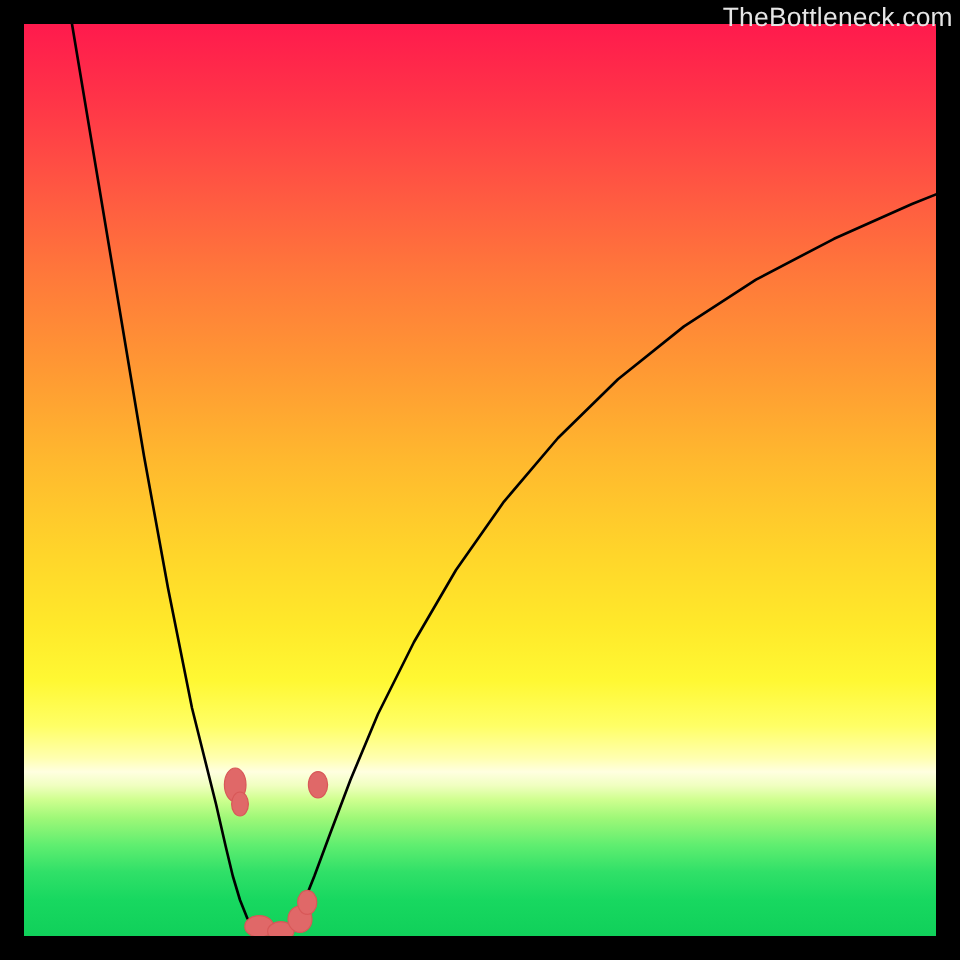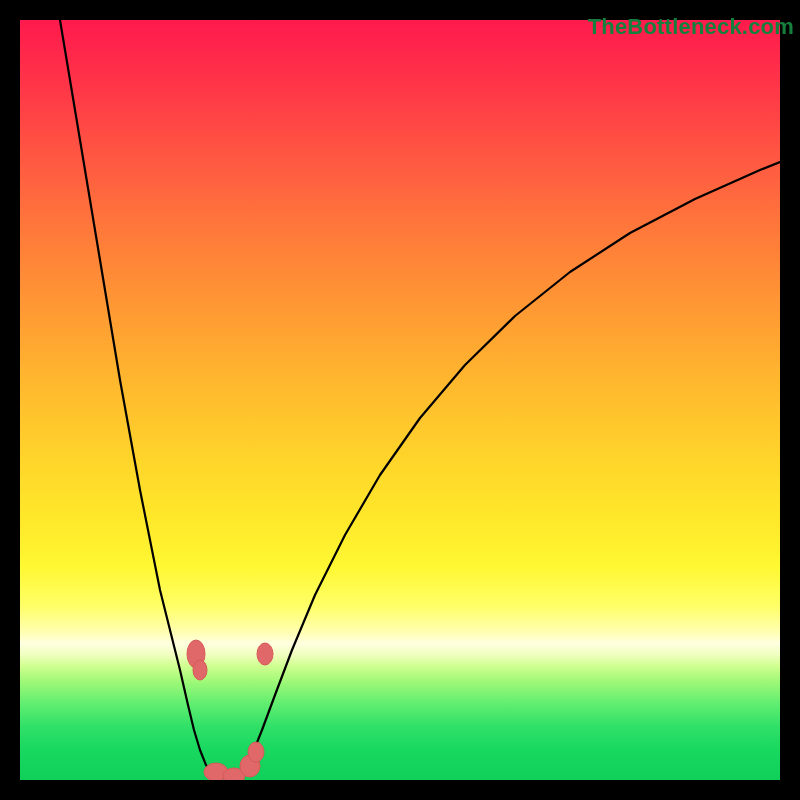--- a/index.html
+++ b/index.html
@@ -37,25 +37,24 @@
       #30e068 93%,
       #18d860 96%,
       #10d05a 100%
     );
   }
   .watermark {
     position: absolute;
     top: 2px;
     right: 6px;
     font-size: 22px;
-    font-weight: 700;
-    color: #15803d;
+    font-weight: 400;
+    color: #e5e5e5;
     letter-spacing: 0.2px;
     z-index: 10;
-    margin-top: 12px;
   }
   svg.plot {
     position: absolute;
     left: 20px;
     top: 20px;
     width: 760px;
     height: 760px;
     z-index: 5;
   }
   .curve {

